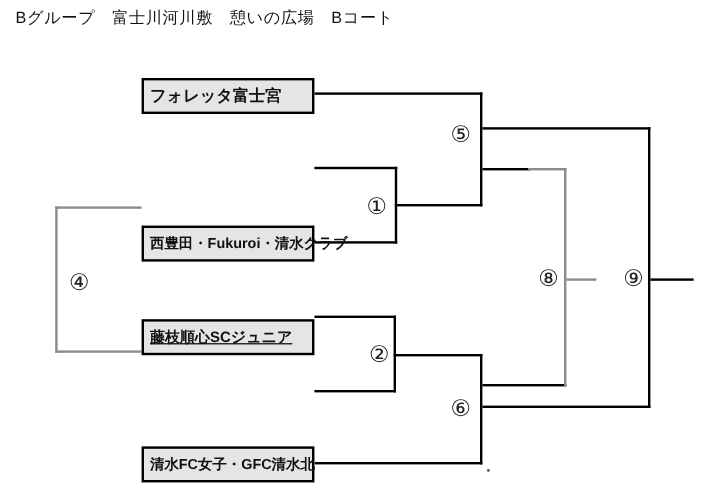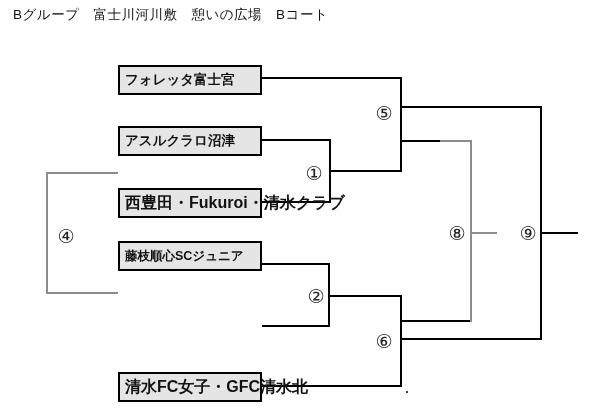--- a/index.html
+++ b/index.html
@@ -24,21 +24,21 @@
     border:2px solid var(--line);background:#e5e5e5;
     display:flex;align-items:center;
     box-sizing:border-box;padding-left:5px;
     z-index:3;
   }
   .team-box .tname{
     font-weight:bold;color:#111;white-space:nowrap;
   }
   .fs-lg{font-size:13.5px;}
   .fs-md{font-size:12.5px;}
-  .fs-sm{font-size:16px;}
+  .fs-sm{font-size:12px;}
   .hl,.vl{position:absolute;background:var(--line);z-index:1;}
   .hl{height:2px;}
   .vl{width:2px;}
   .hl.gray,.vl.gray{background:var(--line2);}
   .mnum{
     position:absolute;z-index:4;
     font-size:19px;color:#222;line-height:1;
     transform:translate(-50%,-50%);
     background:#ffffff;
     font-family:"Liberation Sans","DejaVu Sans",sans-serif;
@@ -50,27 +50,24 @@
 </head>
 <body>
 
 <div id="stage">
 
   <div class="title">Bグループ　富士川河川敷　憩いの広場　Bコート</div>
 
   <div class="team-box" style="top:65px;">
     <span class="tname fs-lg">フォレッタ富士宮</span>
   </div>
-  <div class="team-box" style="top:126px;">
-    <span class="tname fs-lg">アスルクラロ沼津</span>
-  </div>
   <div class="team-box" style="top:188px;">
     <span class="tname fs-sm">西豊田・Fukuroi・清水クラブ</span>
   </div>
-  <div class="team-box" style="top:241px;">
+  <div class="team-box" style="top:266px;text-decoration:underline;">
     <span class="tname fs-md">藤枝順心SCジュニア</span>
   </div>
   <div class="team-box" style="top:372px;">
     <span class="tname fs-sm">清水FC女子・GFC清水北</span>
   </div>
 
   <div class="hl" style="top:77px;left:262px;width:140px;"></div>
   <div class="hl" style="top:139px;left:262px;width:69px;"></div>
   <div class="hl" style="top:201px;left:262px;width:69px;"></div>
   <div class="hl" style="top:263px;left:262px;width:68px;"></div>

